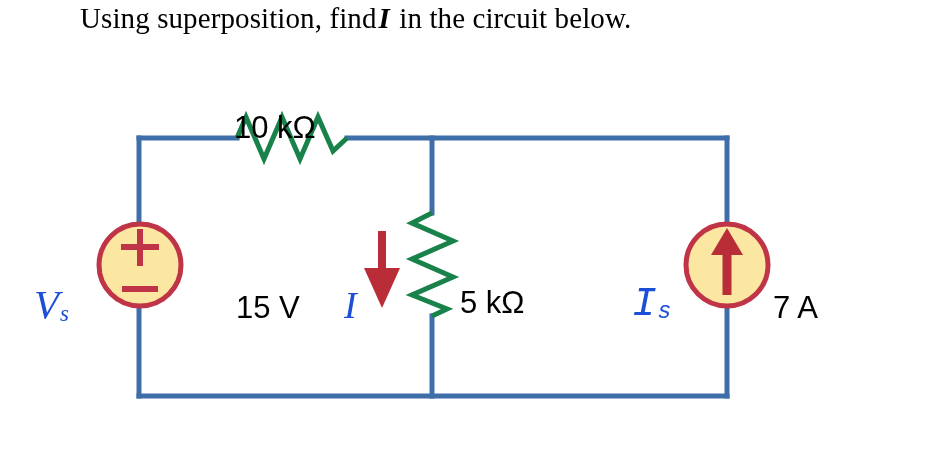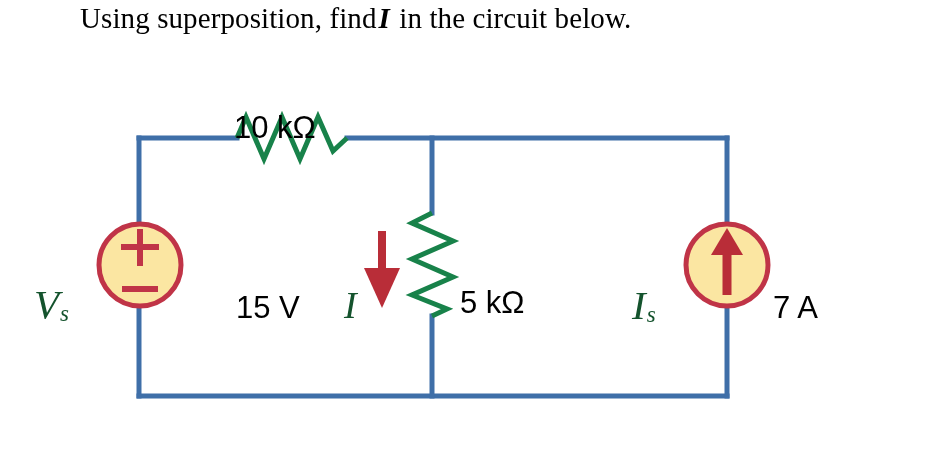--- a/index.html
+++ b/index.html
@@ -78,39 +78,40 @@
     margin-left: 40px;
   }
   .lbl-is-value {         
     left: 773px;
     top: 235px;
     font-size: 31px;
   }
 
   .sym {
     position: absolute;
-    color: #14532d;
+    color: #1d4ed8;
     white-space: nowrap;
     font-family: "Liberation Serif", serif;
     font-style: italic;
     font-size: 41px;
   }
   .sym sub {
     font-size: 23px;
     font-style: italic;
     vertical-align: -3px;
     padding-left: 1px;
   }
   .sym-vs {               
     left: 34px;
     top: 225px;
   }
   .sym-is {               
     left: 632px;
     top: 226px;
+    font-family: Liberation Mono, monospace;
   }
   .sym-i {                
     left: 344px;
     top: 228px;
     font-size: 38px;
   }
 </style>
 </head>
 <body>
 

